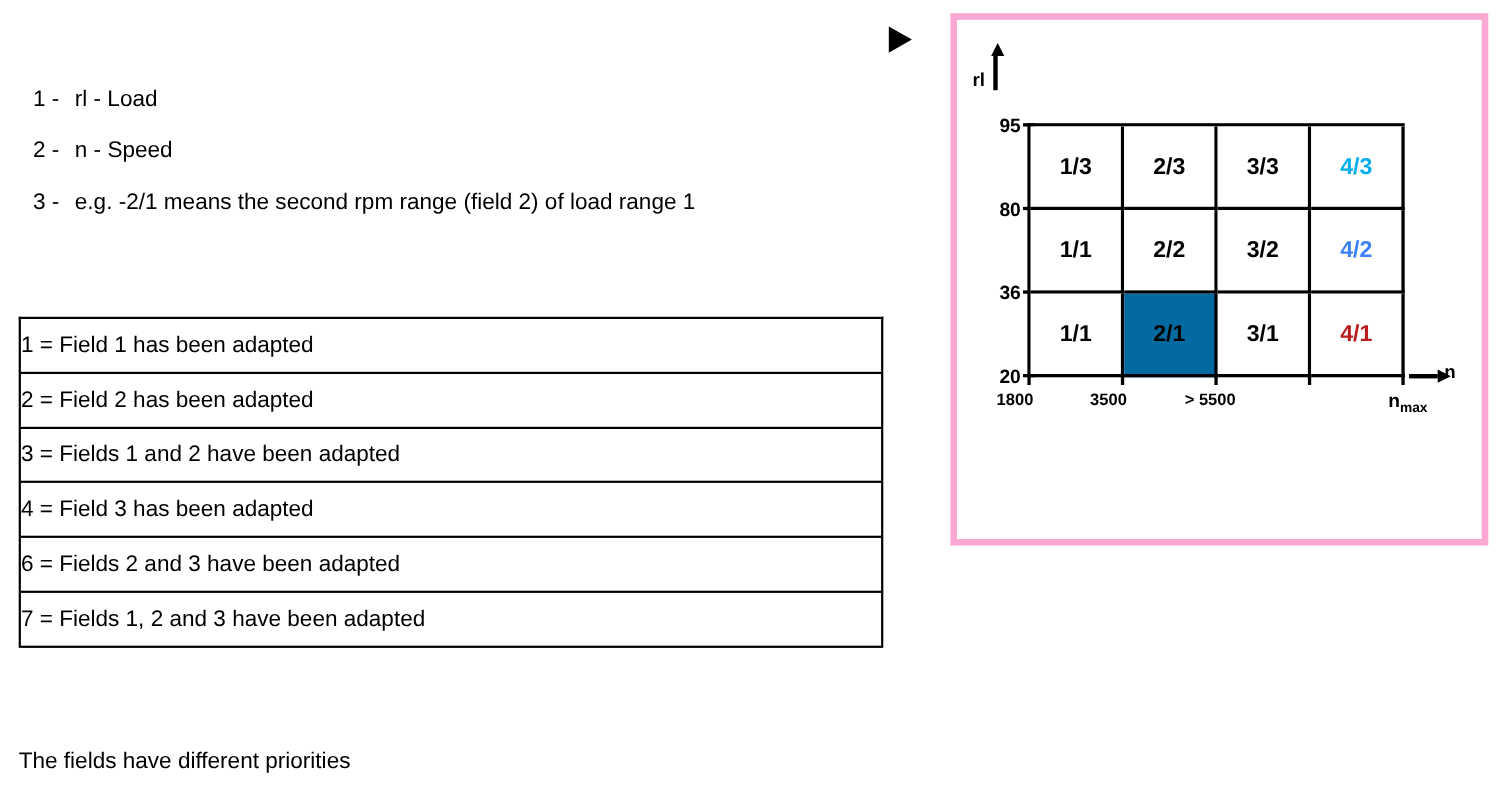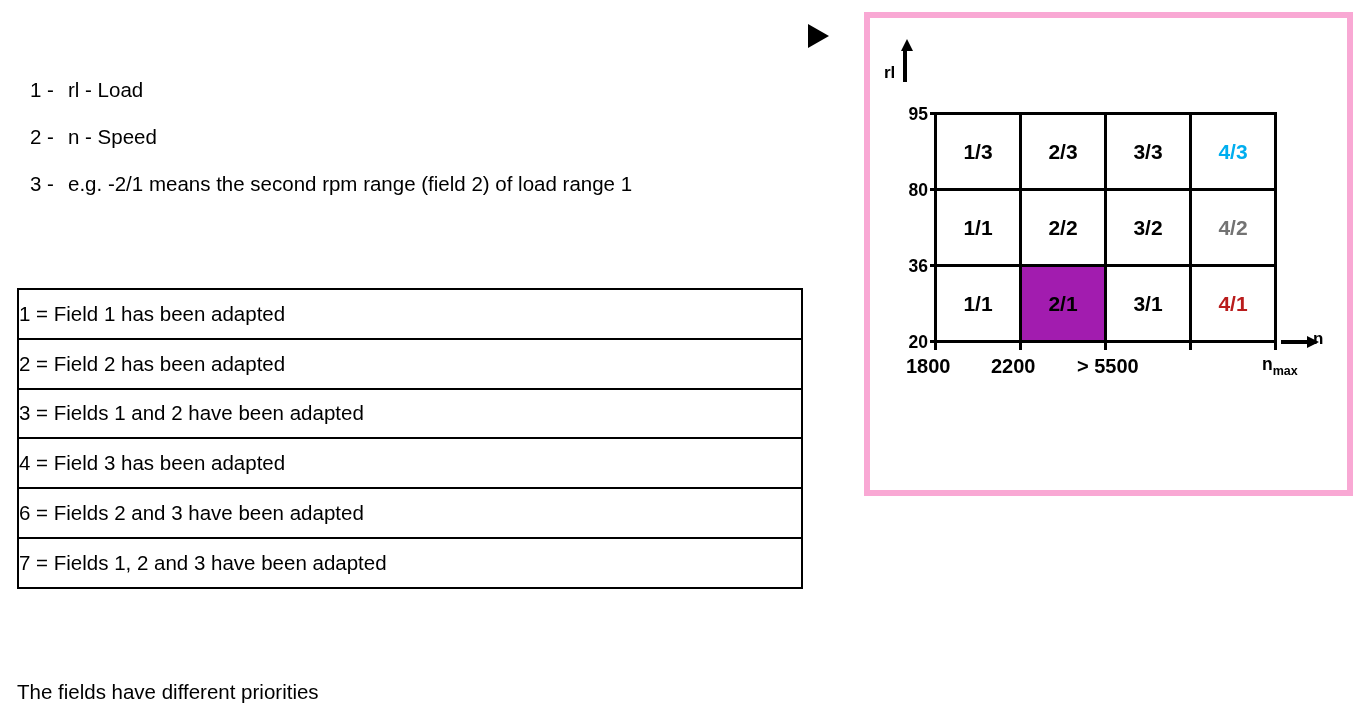--- a/index.html
+++ b/index.html
@@ -167,21 +167,21 @@
     border-bottom: 3px solid #000000;
     box-sizing: border-box;
     display: flex;
     align-items: center;
     justify-content: center;
     font-size: 21px;
     font-weight: bold;
     background: #ffffff;
   }
   .grid-cell.highlight {
-    background: #a21caf;
+    background: #0369a1;
   }
 
   
   .y-tick-label {
     position: absolute;
     right: 0;
     font-size: 17.5px;
     font-weight: bold;
     line-height: 1;
     text-align: center;
@@ -205,21 +205,21 @@
   .x-tick-mark {
     position: absolute;
     top: 322px;
     width: 0;
     height: 10px;
     border-left: 3px solid #000000;
   }
   .x-tick-label {
     position: absolute;
     top: 338px;
-    font-size: 20px;
+    font-size: 15px;
     font-weight: bold;
     line-height: 1;
     white-space: nowrap;
   }
   #nmax-label {
     position: absolute;
     left: 392px;
     top: 338px;
     font-size: 17.5px;
     font-weight: bold;
@@ -280,35 +280,35 @@
 
   <div id="field-grid">
     <div class="grid-cell">1/3</div>
     <div class="grid-cell">2/3</div>
     <div class="grid-cell">3/3</div>
     <div class="grid-cell" style="color:#00AEEF;">4/3</div>
 
     <div class="grid-cell">1/1</div>
     <div class="grid-cell">2/2</div>
     <div class="grid-cell">3/2</div>
-    <div class="grid-cell" style="color:#737373;">4/2</div>
+    <div class="grid-cell" style="color:#3b82f6;">4/2</div>
 
     <div class="grid-cell">1/1</div>
     <div class="grid-cell highlight">2/1</div>
     <div class="grid-cell">3/1</div>
     <div class="grid-cell" style="color:#b91c1c;">4/1</div>
   </div>
 
   <div class="x-tick-mark" style="left:64px;"></div>
   <div class="x-tick-mark" style="left:149px;"></div>
   <div class="x-tick-mark" style="left:234px;"></div>
   <div class="x-tick-mark" style="left:319px;"></div>
   <div class="x-tick-mark" style="left:404px;"></div>
 
   <div class="x-tick-label" style="left:36px;">1800</div>
-  <div class="x-tick-label" style="left:121px;">2200</div>
+  <div class="x-tick-label" style="left:121px;">3500</div>
   <div class="x-tick-label" style="left:207px;">&gt; 5500</div>
 
   <div id="nmax-label"><span>n</span><sub>max</sub></div>
 
   <div id="n-axis-arrow"></div>
   <div id="n-axis-label">n</div>
 </div>
 
 </body></html>

